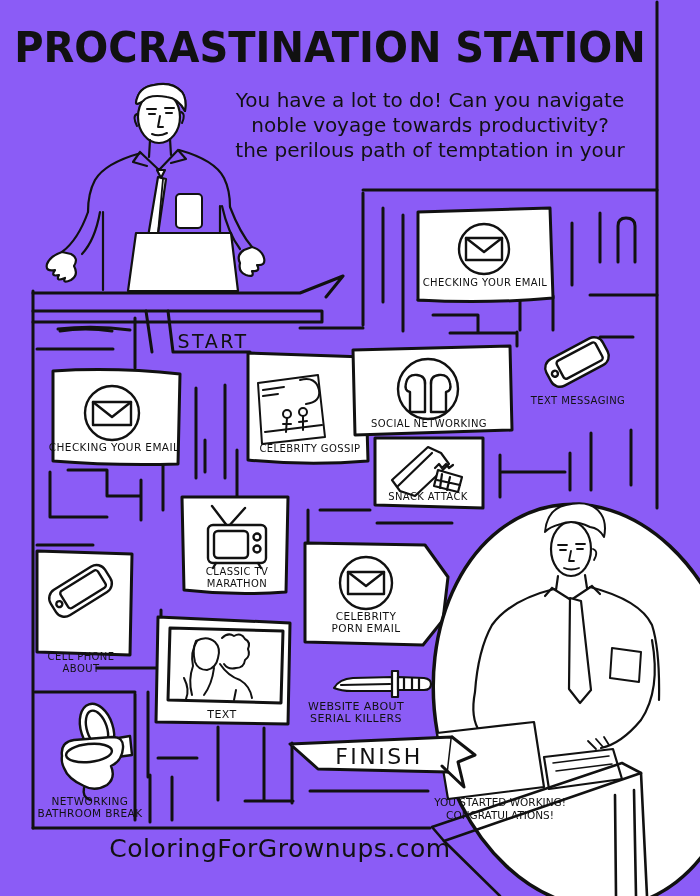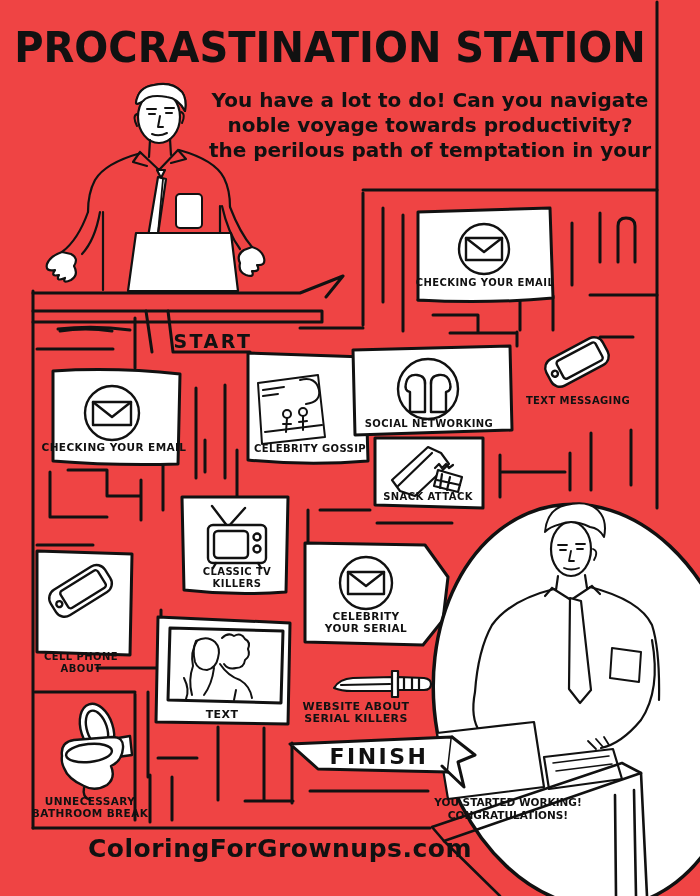--- a/index.html
+++ b/index.html
@@ -1,26 +1,26 @@
 <!DOCTYPE html>
 <html><head>
 <meta charset="utf-8">
 <style>
   html,body{margin:0;padding:0;background:#fff;}
-  .page{position:relative;width:700px;height:896px;background:#ef4444;overflow:hidden;
+  .page{position:relative;width:700px;height:896px;background:#8b5cf6;overflow:hidden;
         font-family:"DejaVu Sans",sans-serif;color:#111;}
   .art{position:absolute;left:0;top:0;}
-  .txt{position:absolute;text-align:center;font-weight:bold;color:#111;}
+  .txt{position:absolute;text-align:center;font-weight:normal;color:#111;}
   .txt span{display:block;}
   .title{left:0;top:24px;width:660px;font-size:40px;letter-spacing:0px;
          font-weight:bold;transform:scaleY(1.08);}
   .subtitle{left:200px;top:88px;width:460px;font-size:20px;line-height:25px;}
   .station{font-size:10px;line-height:12px;letter-spacing:.4px;transform:translateX(-50%);white-space:nowrap;}
   .startfinish{letter-spacing:2.5px;transform:translateX(-50%);}
-  .congrats{font-size:10.5px;line-height:13px;transform:translateX(-50%);white-space:nowrap;margin-left:8px;}
+  .congrats{font-size:10.5px;line-height:13px;transform:translateX(-50%);white-space:nowrap;}
   .footer{left:0;top:834px;width:560px;font-size:25px;letter-spacing:.5px;}
 </style>
 </head>
 <body>
 
 <div class="page">
 
 <svg class="art" width="700" height="896" viewBox="0 0 700 896" stroke="#111" fill="none" stroke-width="3" stroke-linecap="round" stroke-linejoin="round">
 
   <g>
@@ -248,44 +248,44 @@
 <div class="txt station" style="left:578px;top:395px">
   <span>TEXT MESSAGING</span>
     </div>
 
 <div class="txt station" style="left:428px;top:491px">
   <span>SNACK ATTACK</span>
     </div>
 
 <div class="txt station" style="left:237px;top:566px">
   <span>CLASSIC TV</span>
-      <span>KILLERS</span>
+      <span>MARATHON</span>
     </div>
 
 <div class="txt station" style="left:366px;top:610px;font-size:10.5px">
   <span>CELEBRITY</span>
-      <span>YOUR SERIAL</span>
+      <span>PORN EMAIL</span>
     </div>
 
 <div class="txt station" style="left:81px;top:651px;font-size:10px">
   <span>CELL PHONE</span>
       <span>ABOUT</span>
     </div>
 
 <div class="txt station" style="left:222px;top:709px;font-size:11px">
   <span>TEXT</span>
     </div>
 
 <div class="txt station" style="left:356px;top:701px;font-size:11px">
   <span>WEBSITE ABOUT</span>
       <span>SERIAL KILLERS</span>
     </div>
 
 <div class="txt station" style="left:90px;top:795px;font-size:10.5px">
-  <span>UNNECESSARY</span>
+  <span>NETWORKING</span>
       <span>BATHROOM BREAK</span>
     </div>
 
 <div class="txt congrats" style="left:500px;top:796px">
   <span>YOU STARTED WORKING!</span>
       <span>CONGRATULATIONS!</span>
     </div>
 
 <div class="txt footer">ColoringForGrownups.com</div>
 

